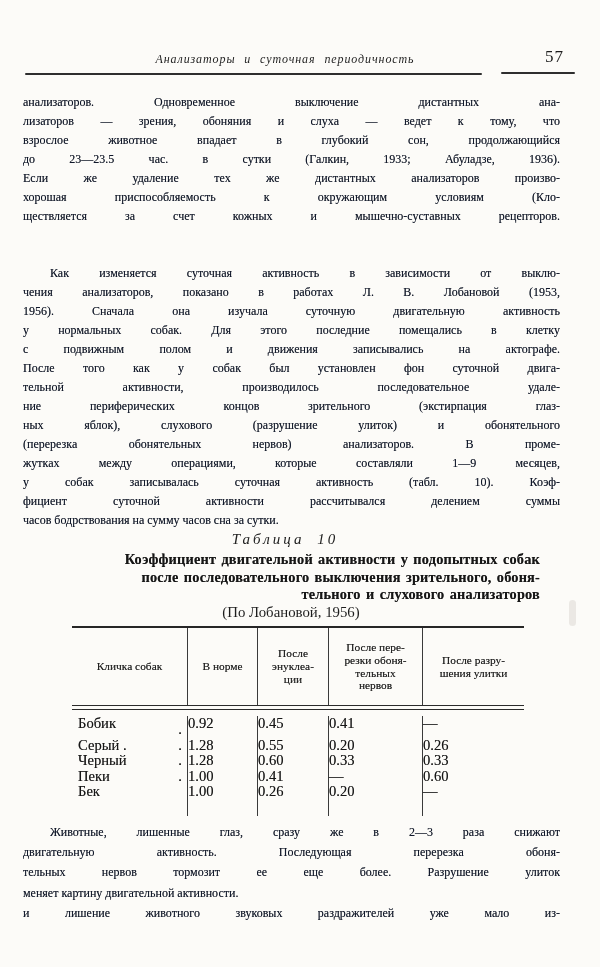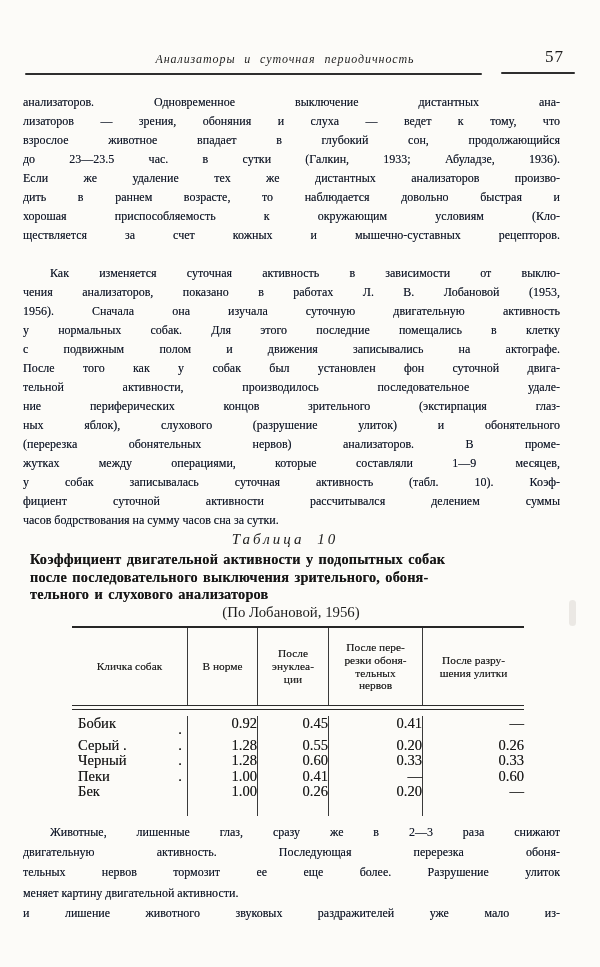--- a/index.html
+++ b/index.html
@@ -33,21 +33,21 @@
   .line.indent{text-indent:27px;}
   .line.short-last{text-align-last:left;}
 
   
   .tbl-caption-wrap{position:absolute;top:530px;left:30px;width:510px;text-align:center;}
   .tbl-caption{font-style:italic;font-size:15px;letter-spacing:3px;word-spacing:6px;color:#222;}
   .tbl-title{position:absolute;top:551px;left:30px;width:510px;
     font-weight:bold;font-size:14.3px;line-height:17.5px;text-align:center;
     letter-spacing:0.2px;word-spacing:1.5px;color:#161616;
     text-shadow:0 0 .4px rgba(20,20,20,.6);}
-  .tbl-title .title-line{text-align:left;}
+  .tbl-title .title-line{text-align:right;}
   .tbl-source-wrap{position:absolute;top:603px;left:36px;width:510px;text-align:center;}
   .tbl-source{font-size:14.8px;color:#1d1d1d;}
 
   
   .dtable{position:absolute;top:626px;left:72px;width:452px;font-family:"Liberation Serif","DejaVu Serif",serif;}
   .thead{
     display:grid;grid-template-columns:116px 70px 71px 94px 101px;
     border-top:2.5px solid #262626;
     height:77px;
   }
@@ -65,21 +65,21 @@
   .trow{display:grid;grid-template-columns:116px 70px 71px 94px 101px;height:15.5px;}
   .trow.first{padding-top:6px;height:21.5px;}
   .trow.spacer{height:16px;}
   .tcell{
     font-size:14.6px;line-height:15.5px;color:#171717;
     border-right:1px solid #3a3a3a;box-sizing:border-box;
     text-shadow:0 0 .35px rgba(20,20,20,.55);
   }
   .tcell:last-child{border-right:none;}
   .tcell.name{position:relative;padding-left:6px;}
-  .tcell.val{text-align:right;}
+  .tcell.val{text-align:left;}
   .leader{position:absolute;right:5px;bottom:0;font-size:14.6px;}
 
   
   .smudge{position:absolute;top:600px;left:569px;width:7px;height:26px;
     background:#e6e4df;border-radius:4px;opacity:.8;}
 </style>
 </head>
 <body>
 
 <div class="page">
@@ -90,21 +90,20 @@
   <div class="pagenum">57</div>
   <div class="rule-long"></div>
   <div class="rule-short"></div>
 
   <div class="para" id="p1">
       <div class="line">анализаторов. Одновременное выключение дистантных ана-</div>
       <div class="line">лизаторов — зрения, обоняния и слуха — ведет к тому, что</div>
       <div class="line">взрослое животное впадает в глубокий сон, продолжающийся</div>
       <div class="line">до 23—23.5 час. в сутки (Галкин, 1933; Абуладзе, 1936).</div>
       <div class="line">Если же удаление тех же дистантных анализаторов произво-</div>
-      <div class="line">дить в раннем возрасте, то наблюдается довольно быстрая и</div>
       <div class="line">хорошая приспособляемость к окружающим условиям (Кло-</div>
       <div class="line">ществляется за счет кожных и мышечно-суставных рецепторов.</div>
     </div>
   <div class="para" id="p2">
       <div class="line indent">Как изменяется суточная активность в зависимости от выклю-</div>
       <div class="line">чения анализаторов, показано в работах Л. В. Лобановой (1953,</div>
       <div class="line">1956). Сначала она изучала суточную двигательную активность</div>
       <div class="line">у нормальных собак. Для этого последние помещались в клетку</div>
       <div class="line">с подвижным полом и движения записывались на актографе.</div>
       <div class="line">После того как у собак был установлен фон суточной двига-</div>

